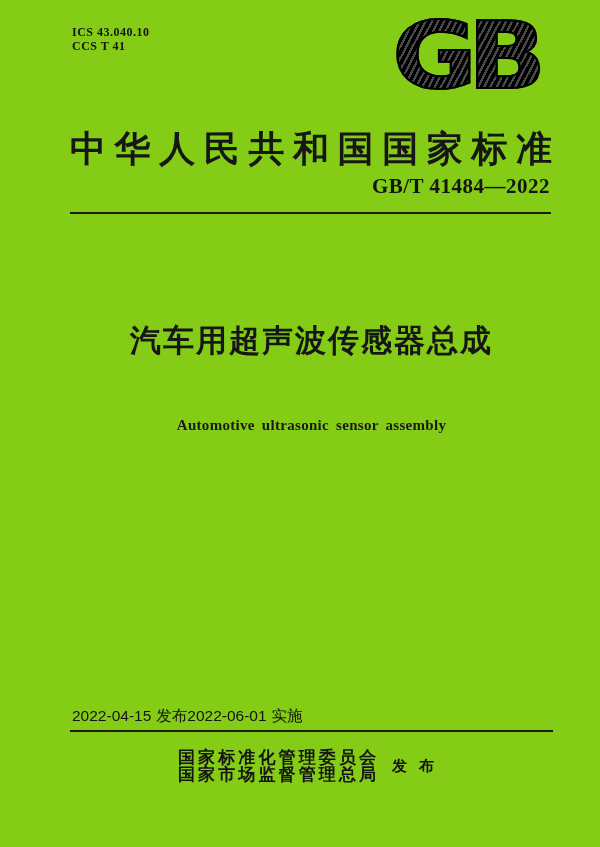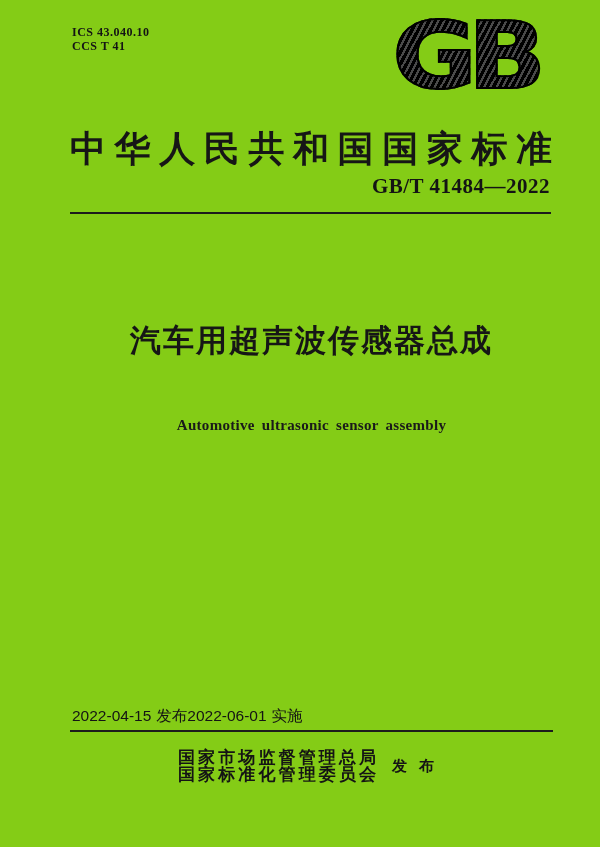--- a/index.html
+++ b/index.html
@@ -134,19 +134,19 @@
     </div>
     <div class="date-item">
       <span>2022-06-01</span><span class="date-label">实施</span>
     </div>
   </div>
 
   <div class="rule rule-bottom"></div>
 
   <div class="issuer-row">
     <div class="issuer-names">
+      <div class="issuer-line">国家标准化管理委员会</div>
       <div class="issuer-line">国家市场监督管理总局</div>
-      <div class="issuer-line">国家标准化管理委员会</div>
     </div>
     <div class="publish-label">发布</div>
   </div>
 
 </div>
 
 </body></html>

